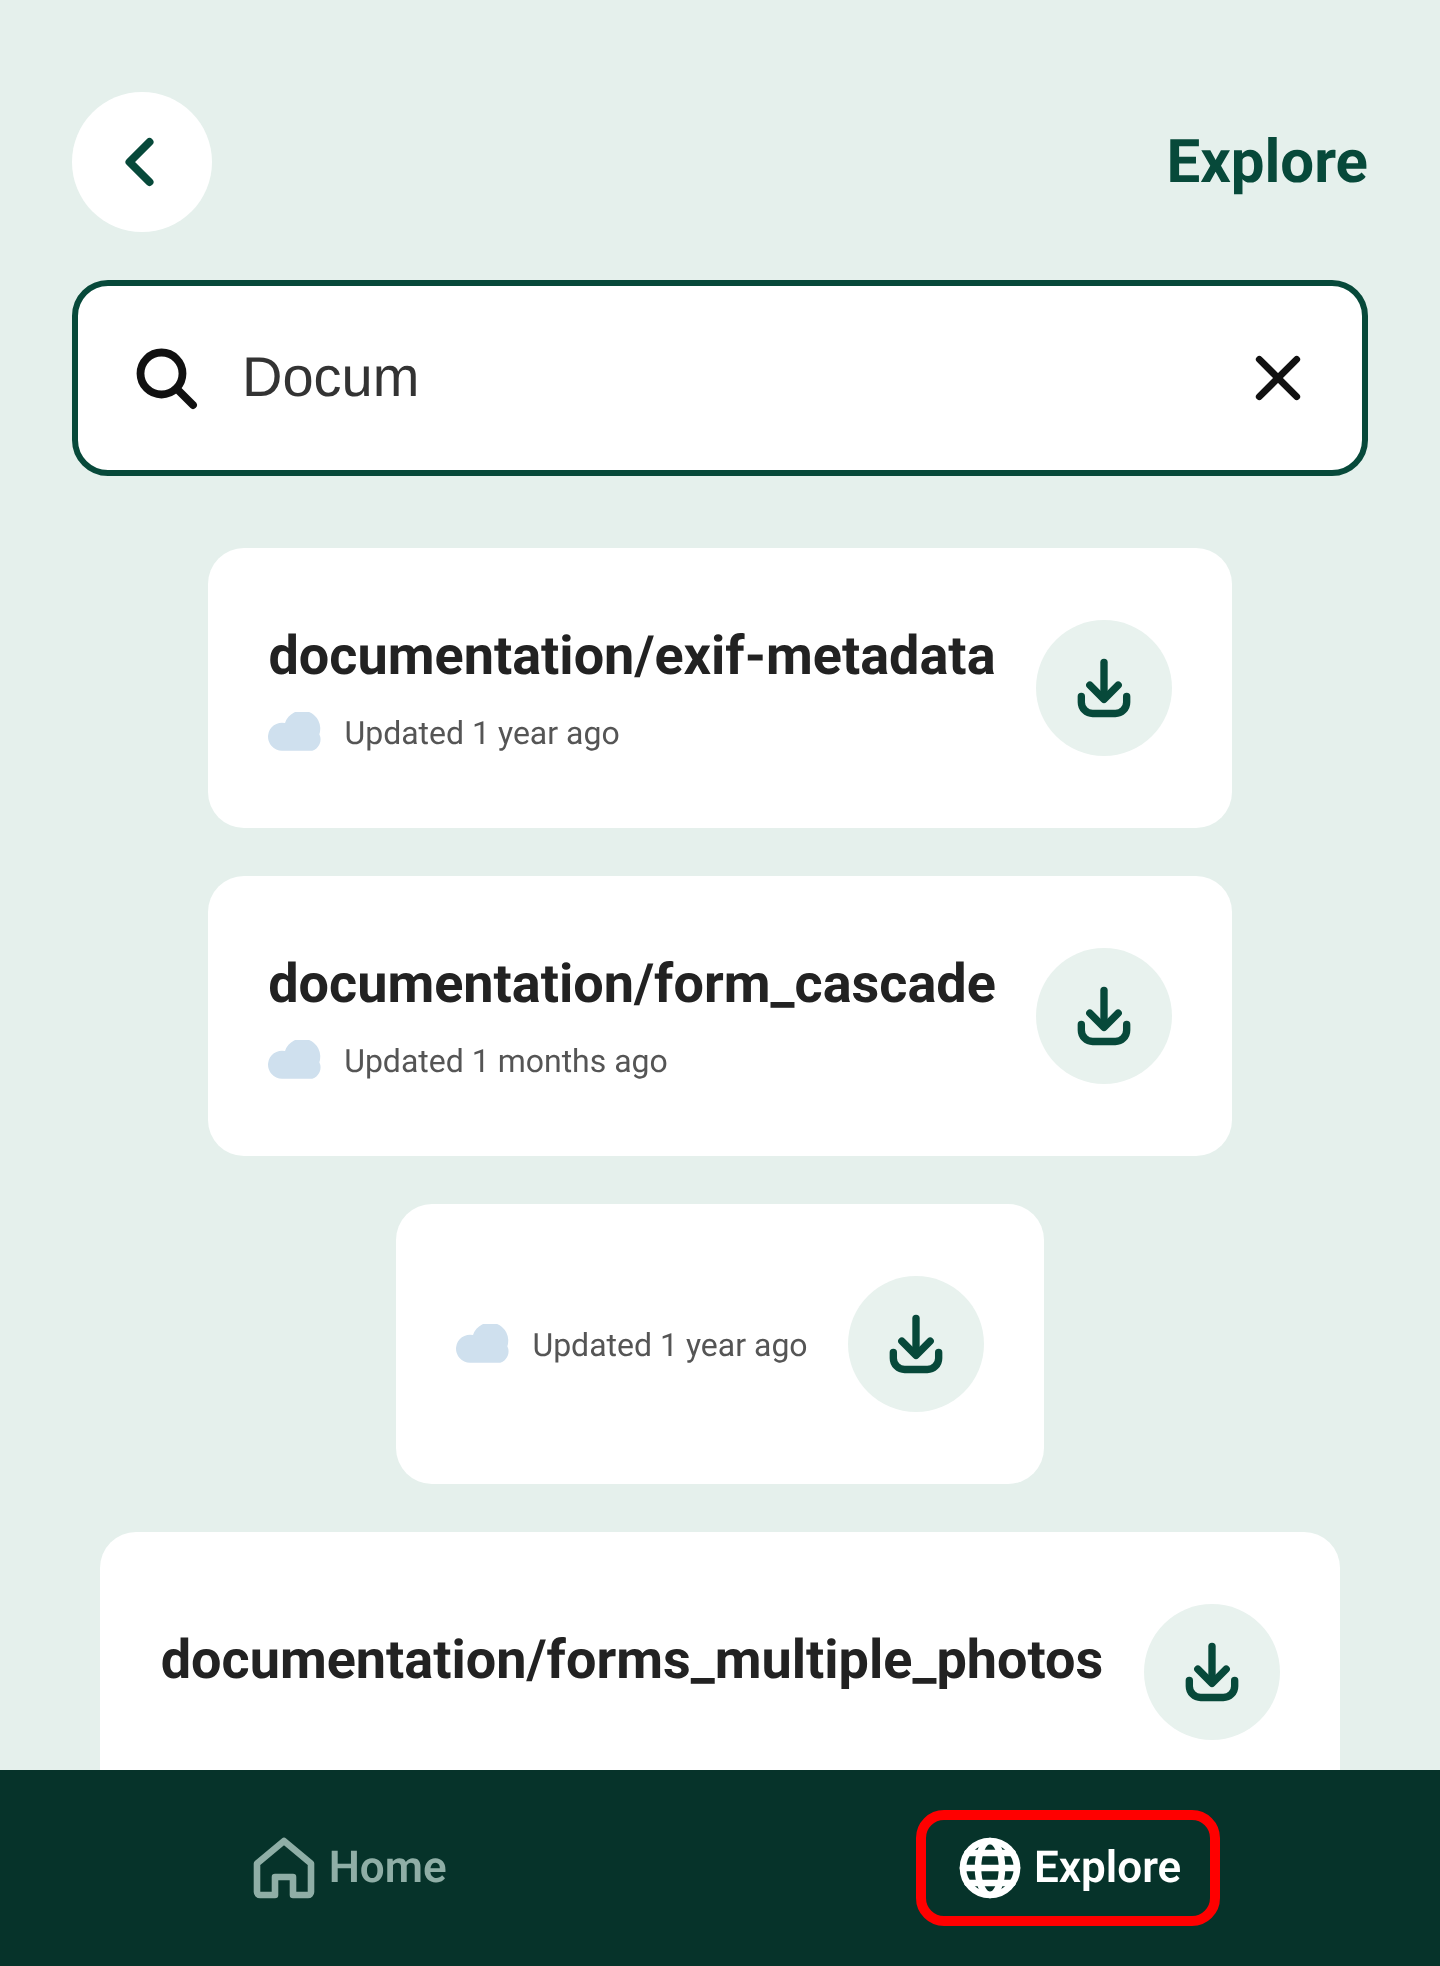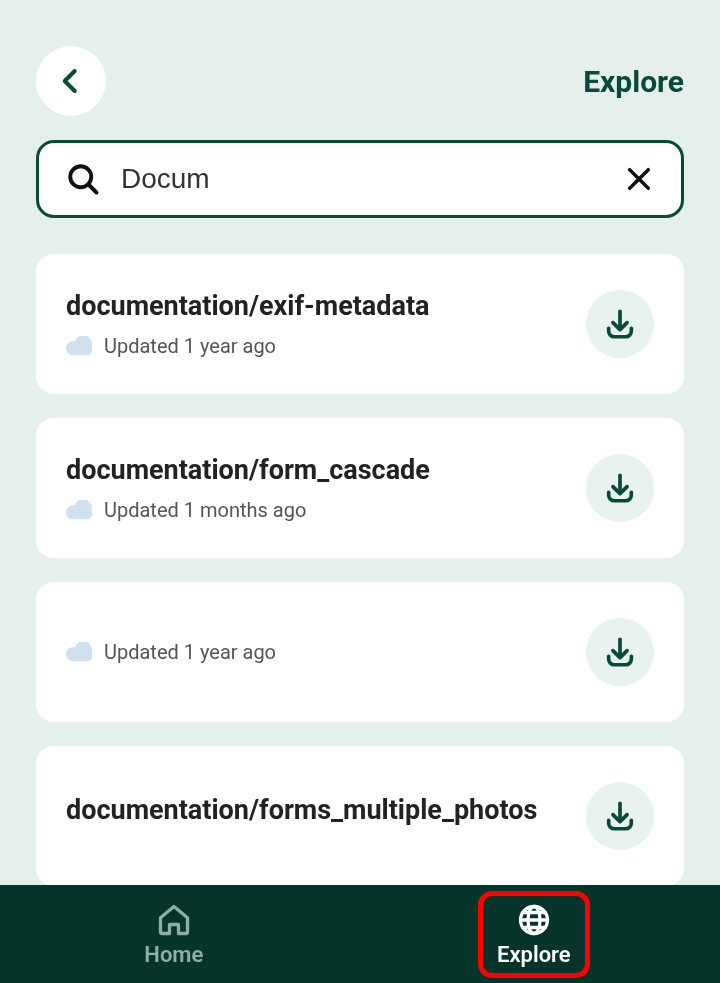--- a/index.html
+++ b/index.html
@@ -37,38 +37,39 @@
 
   .search-wrap {
     margin: 0 36px 36px 36px;
   }
   .search-bar {
     display: flex;
     align-items: center;
     background: #ffffff;
     border: 3px solid #07493a;
     border-radius: 18px;
-    height: 78px;
+    height: 98px;
     padding: 0 26px;
     gap: 20px;
   }
   .search-input {
     flex: 1;
     border: none;
     outline: none;
     font-size: 28px;
     color: #333;
     background: transparent;
   }
 
   .results {
     padding: 0 36px;
     display: flex;
     flex-direction: column;
     gap: 24px;
+    align-items: center;
   }
   .card {
     background: #ffffff;
     border-radius: 18px;
     padding: 36px 30px;
     display: flex;
     align-items: center;
     justify-content: space-between;
     gap: 20px;
   }
@@ -79,21 +80,21 @@
     color: #222;
     margin-bottom: 12px;
     white-space: nowrap;
     overflow: hidden;
     text-overflow: ellipsis;
   }
   .card-sub {
     display: flex;
     align-items: center;
     gap: 10px;
-    font-size: 20px;
+    font-size: 16px;
     color: #555;
   }
   .cloud-icon { flex: none; }
   .download-btn {
     width: 68px; height: 68px;
     background: #e8f2ee;
     border-radius: 50%;
     display: flex; align-items: center; justify-content: center;
     flex: none;
     cursor: pointer;
@@ -104,21 +105,20 @@
     left: 0; right: 0; bottom: 0;
     height: 98px;
     background: #06332a;
     display: flex;
     align-items: center;
     justify-content: space-around;
     color: #fff;
   }
   .nav-item {
     display: flex;
-    flex-direction: column;
     align-items: center;
     gap: 4px;
     font-size: 22px;
     font-weight: 600;
     color: #8faea6;
     cursor: pointer;
     padding: 6px 14px;
     border-radius: 14px;
   }
   .nav-item.active {

